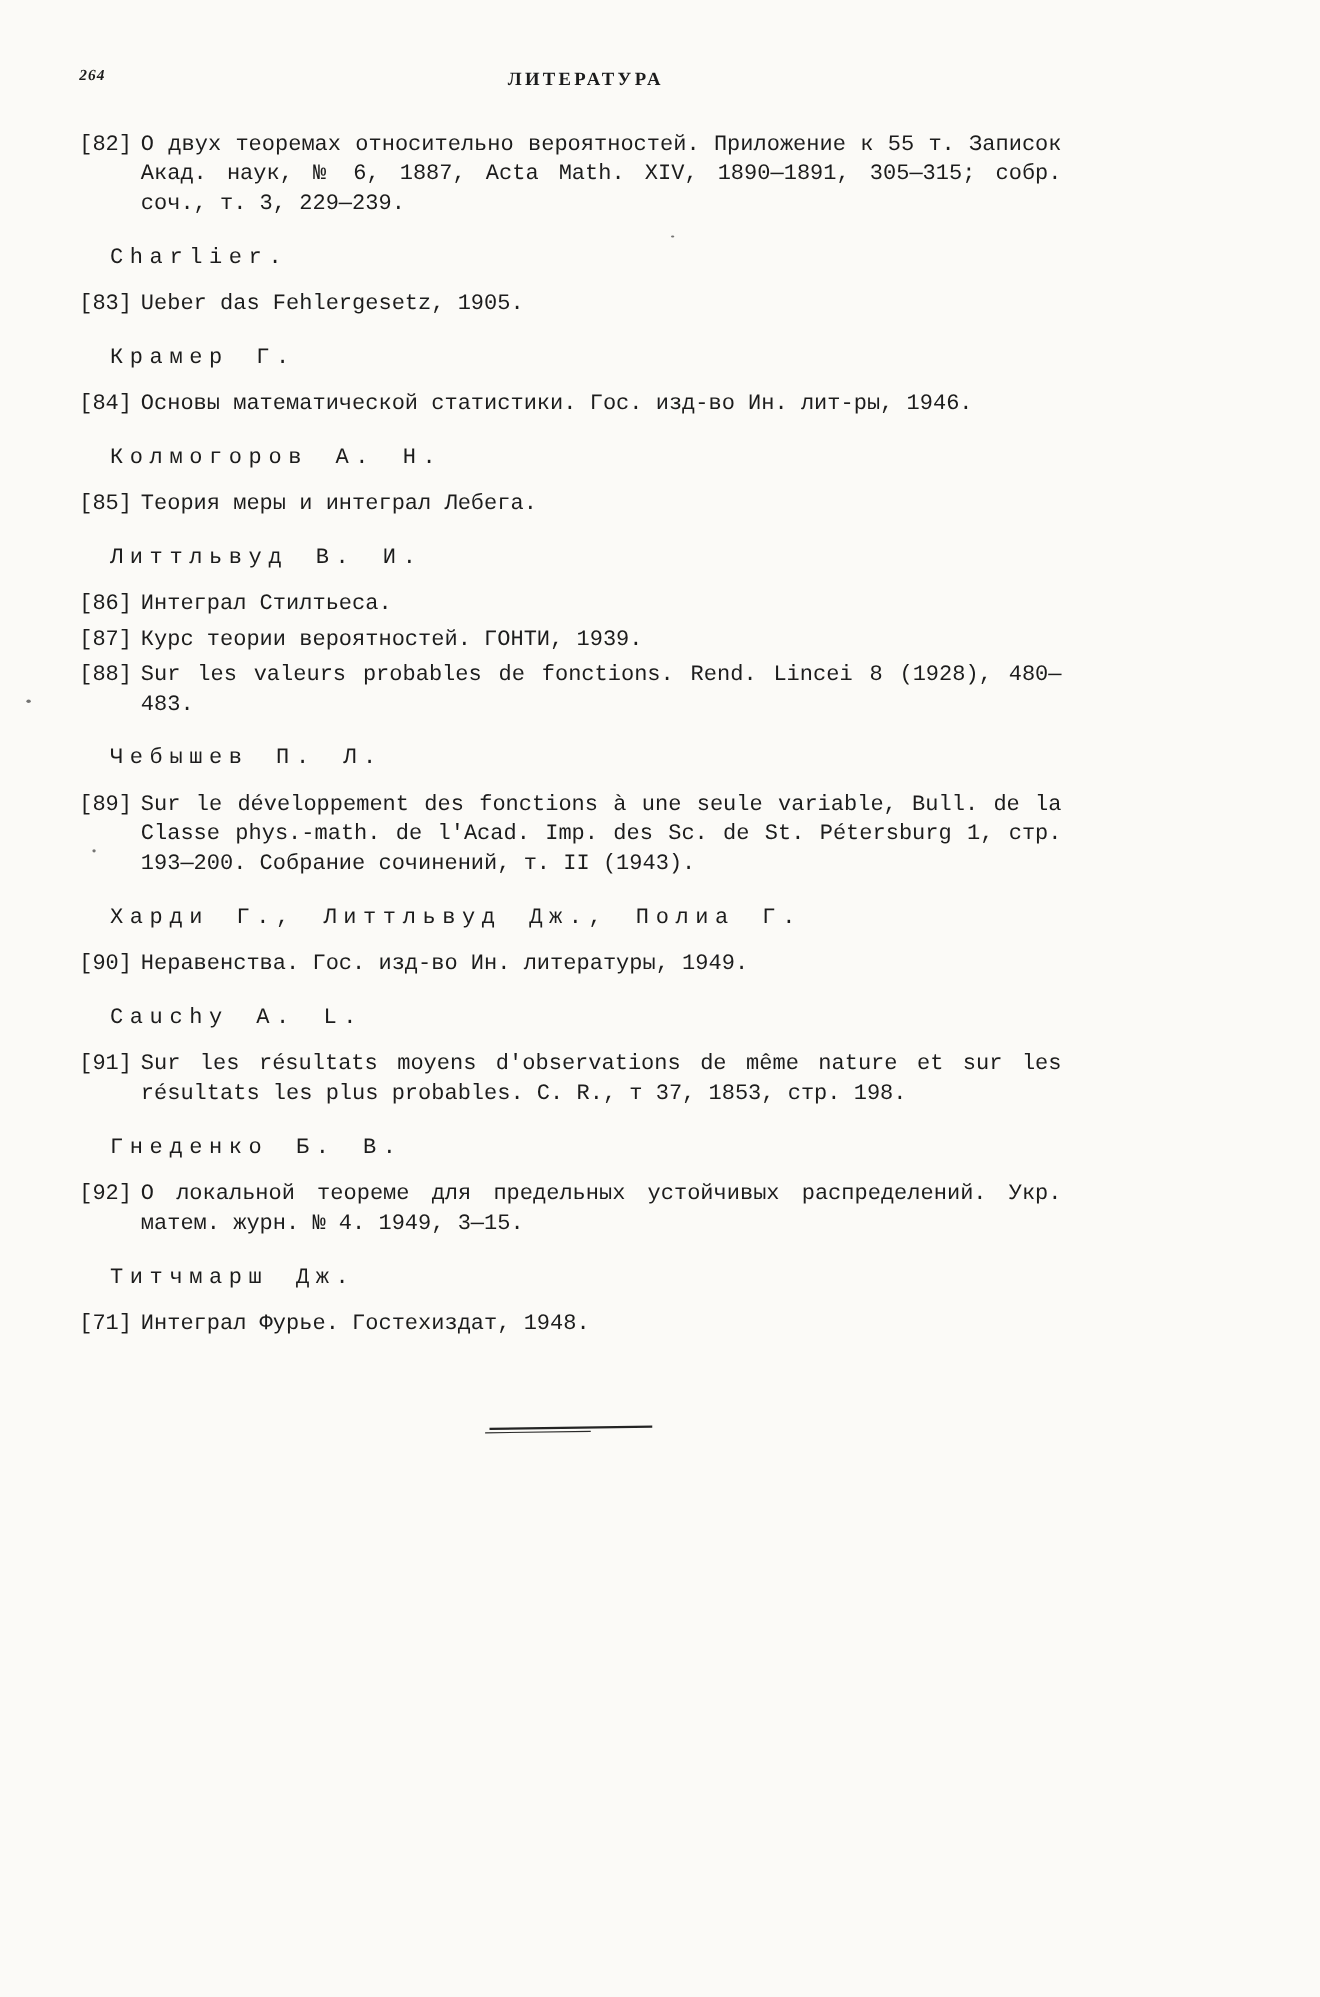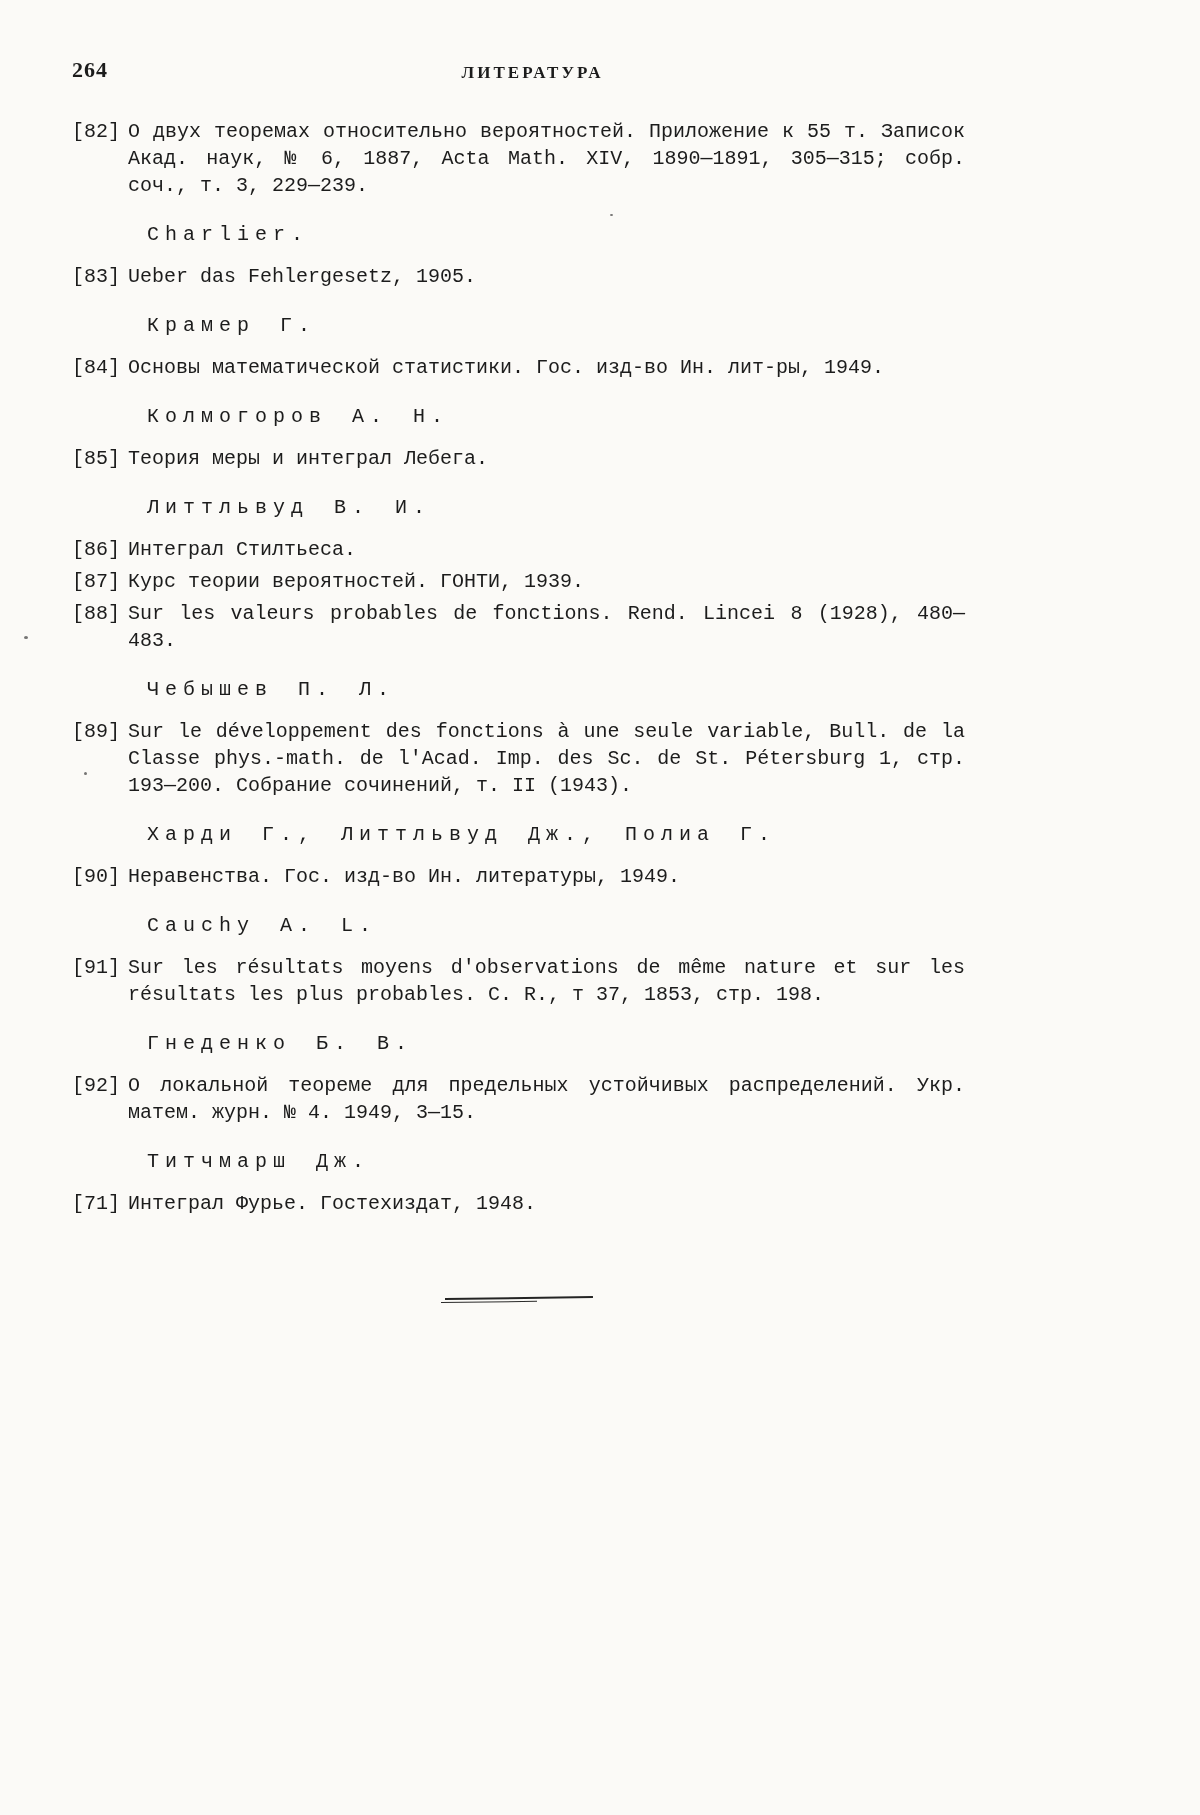--- a/index.html
+++ b/index.html
@@ -23,23 +23,24 @@
   }
   .page-header {
     position: relative;
     text-align: center;
     height: 30px;
   }
   .page-number {
     position: absolute;
     left: 0;
     top: -2px;
-    font-size: 22px;
+    font-size: 14px;
     font-weight: bold;
     letter-spacing: 1px;
+    font-style: italic;
   }
   .header-title {
     font-size: 17px;
     font-weight: bold;
     letter-spacing: 3px;
     margin-left: 28px;
   }
   .bibliography {
     margin-top: 30px;
     font-family: Liberation Mono, monospace;
@@ -49,21 +50,21 @@
     padding-left: 56px;
     text-indent: -56px;
     text-align: justify;
   }
   .ref-label {
     display: inline-block;
     width: 56px;
     text-indent: 0;
   }
   .author {
-    margin: 22px 0 15px 75px;
+    margin: 22px 0 15px 28px;
     letter-spacing: 0.30em;
     word-spacing: 0.35em;
   }
   .end-rule {
     width: 148px;
     margin: 80px auto 0 auto;
     transform: rotate(-0.8deg);
   }
   .end-rule .rule-line-1 {
     border-top: 2.5px solid #242424;
@@ -96,21 +97,21 @@
 
   <main class="bibliography">
   <p class="ref"><span class="ref-label">[82]</span><span class="ref-text">О двух теоремах относительно вероятностей. Приложение к 55 т. Записок Акад. наук, № 6, 1887, Acta Math. XIV, 1890—1891, 305—315; собр. соч., т. 3, 229—239.</span></p>
 
   <p class="author">Charlier.</p>
 
   <p class="ref"><span class="ref-label">[83]</span><span class="ref-text">Ueber das Fehlergesetz, 1905.</span></p>
 
   <p class="author">Крамер Г.</p>
 
-  <p class="ref"><span class="ref-label">[84]</span><span class="ref-text">Основы математической статистики. Гос. изд-во Ин. лит-ры, 1949.</span></p>
+  <p class="ref"><span class="ref-label">[84]</span><span class="ref-text">Основы математической статистики. Гос. изд-во Ин. лит-ры, 1946.</span></p>
 
   <p class="author">Колмогоров А. Н.</p>
 
   <p class="ref"><span class="ref-label">[85]</span><span class="ref-text">Теория меры и интеграл Лебега.</span></p>
 
   <p class="author">Литтльвуд В. И.</p>
 
   <p class="ref"><span class="ref-label">[86]</span><span class="ref-text">Интеграл Стилтьеса.</span></p>
 
   <p class="ref"><span class="ref-label">[87]</span><span class="ref-text">Курс теории вероятностей. ГОНТИ, 1939.</span></p>

